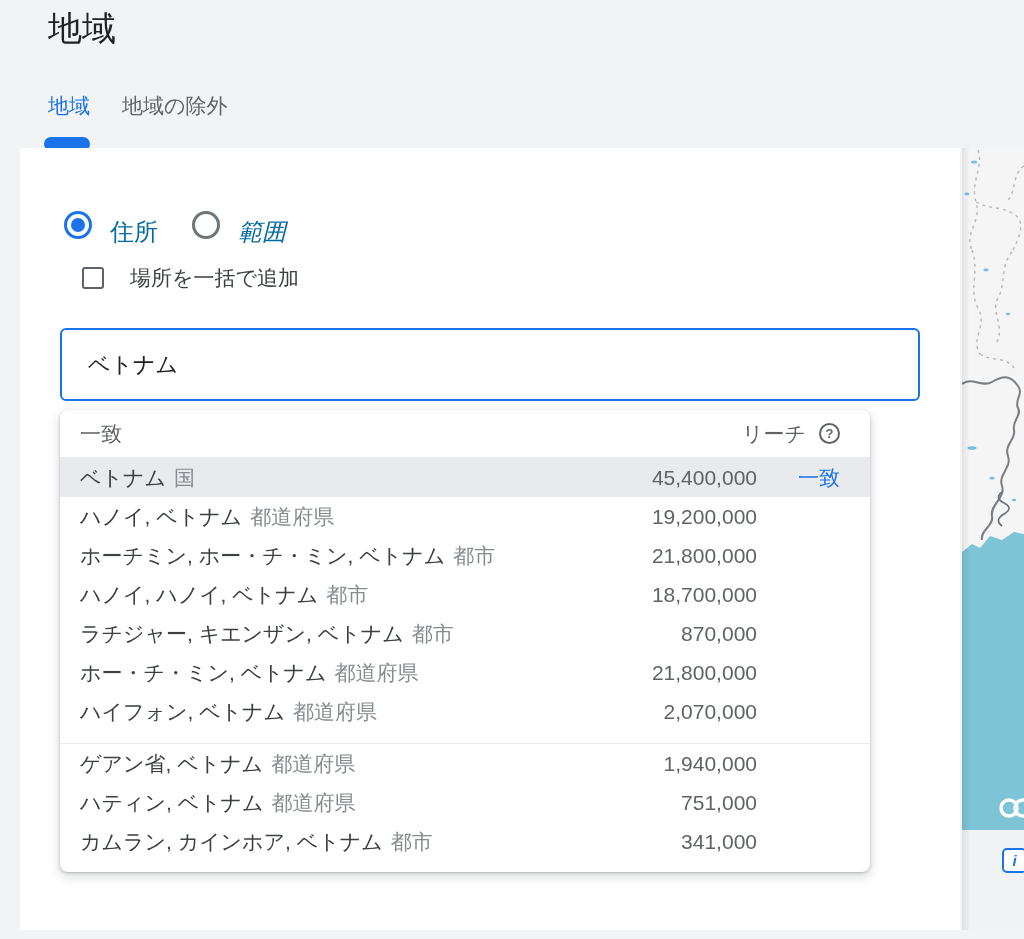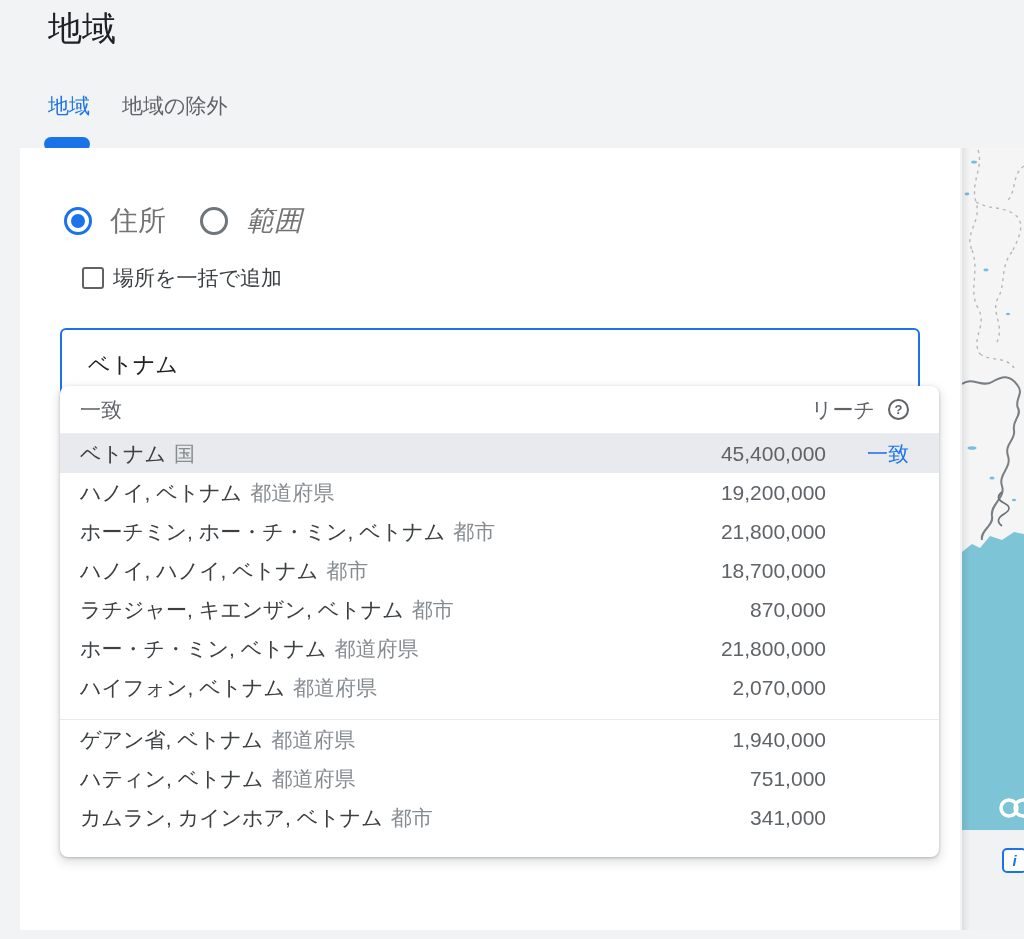--- a/index.html
+++ b/index.html
@@ -33,27 +33,27 @@
   .radio-option + .radio-option { margin-left: 34px; font-style: italic; }
   .radio-circle {
     width: 28px; height: 28px; border-radius: 50%;
     border: 3px solid #70757a; position: relative; flex: none; background:#fff;
   }
   .radio-circle.selected { border-color: #1a73e8; }
   .radio-circle.selected::after {
     content: ""; position: absolute; left: 4px; top: 4px;
     width: 14px; height: 14px; border-radius: 50%; background: #1a73e8;
   }
-  .radio-label { font-size: 28px; color: #737373; margin-left: 18px; }
+  .radio-label { font-size: 24px; color: #0369a1; margin-left: 18px; margin-top: 14px; }
   .checkbox-row { position: absolute; left: 62px; top: 116px; display: flex; align-items: center; cursor: pointer; }
   .checkbox-box {
     width: 22px; height: 22px; border: 2.5px solid #5f6368;
     border-radius: 3px; flex: none; background: #fff;
   }
-  .checkbox-label { font-size: 21px; color: #3c4043; margin-left: 9px; }
+  .checkbox-label { font-size: 21px; color: #3c4043; margin-left: 26px; }
   
   .search-input {
     position: absolute; left: 40px; top: 180px;
     width: 860px; height: 73px;
     border: 2px solid #1a73e8; border-radius: 6px;
     font-size: 22px; color: #202124; padding: 0 18px 0 26px;
     font-family: inherit; background: #fff; outline: none;
   }
   
   .map {
@@ -67,24 +67,24 @@
   }
   .map-info {
     position: absolute; left: 40px; top: 700px;
     width: 25px; height: 25px; background: #fff;
     border: 2.5px solid #1a73e8; border-radius: 5px;
     color: #1a73e8; font-weight: bold; font-style: italic;
     display: flex; align-items: center; justify-content: center; font-size: 15px;
   }
   
   .dropdown {
-    position: absolute; left: 60px; top: 386px; width: 879px;
+    position: absolute; left: 60px; top: 410px; width: 810px;
     background: #ffffff; border-radius: 8px; z-index: 5;
     box-shadow: 0 1px 3px rgba(60,64,67,0.3), 0 4px 10px 2px rgba(60,64,67,0.15);
-    padding-bottom: 20px;
+    padding-bottom: 11px;
   }
   .dd-header {
     height: 48px; display: flex; align-items: center;
     padding: 0 30px 0 20px; color: #5f6368; font-size: 21px;
     border-bottom: 1px solid #ebedef;
   }
   .dd-header .spacer { flex: 1; }
   .help-icon {
     width: 21px; height: 21px; border: 2px solid #5f6368; border-radius: 50%;
     display: flex; align-items: center; justify-content: center;

